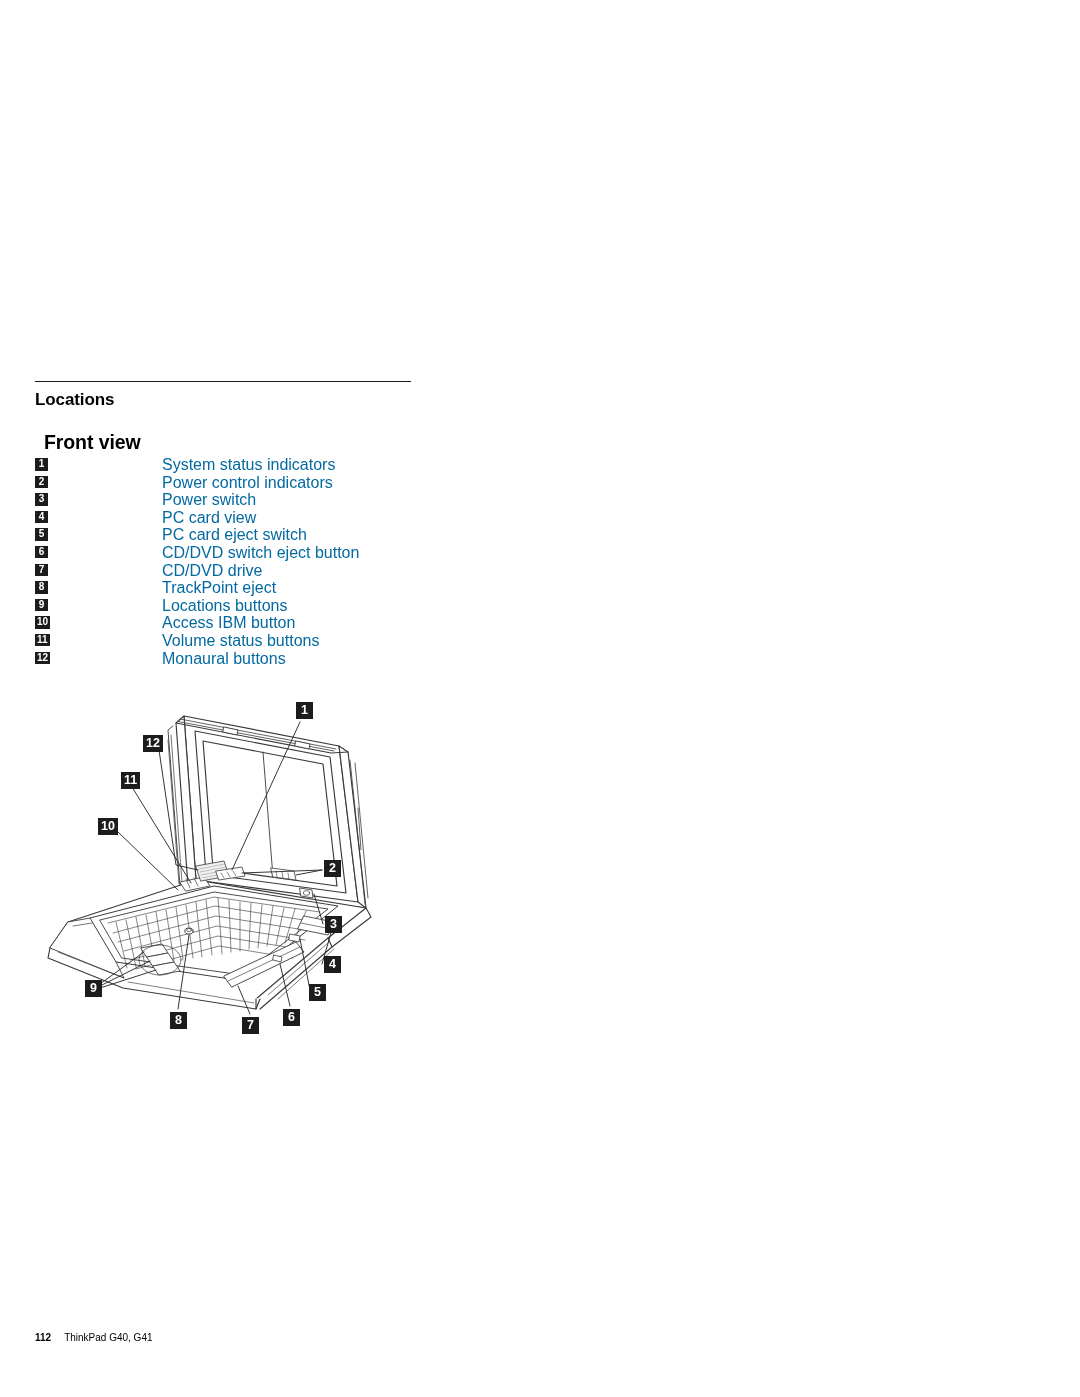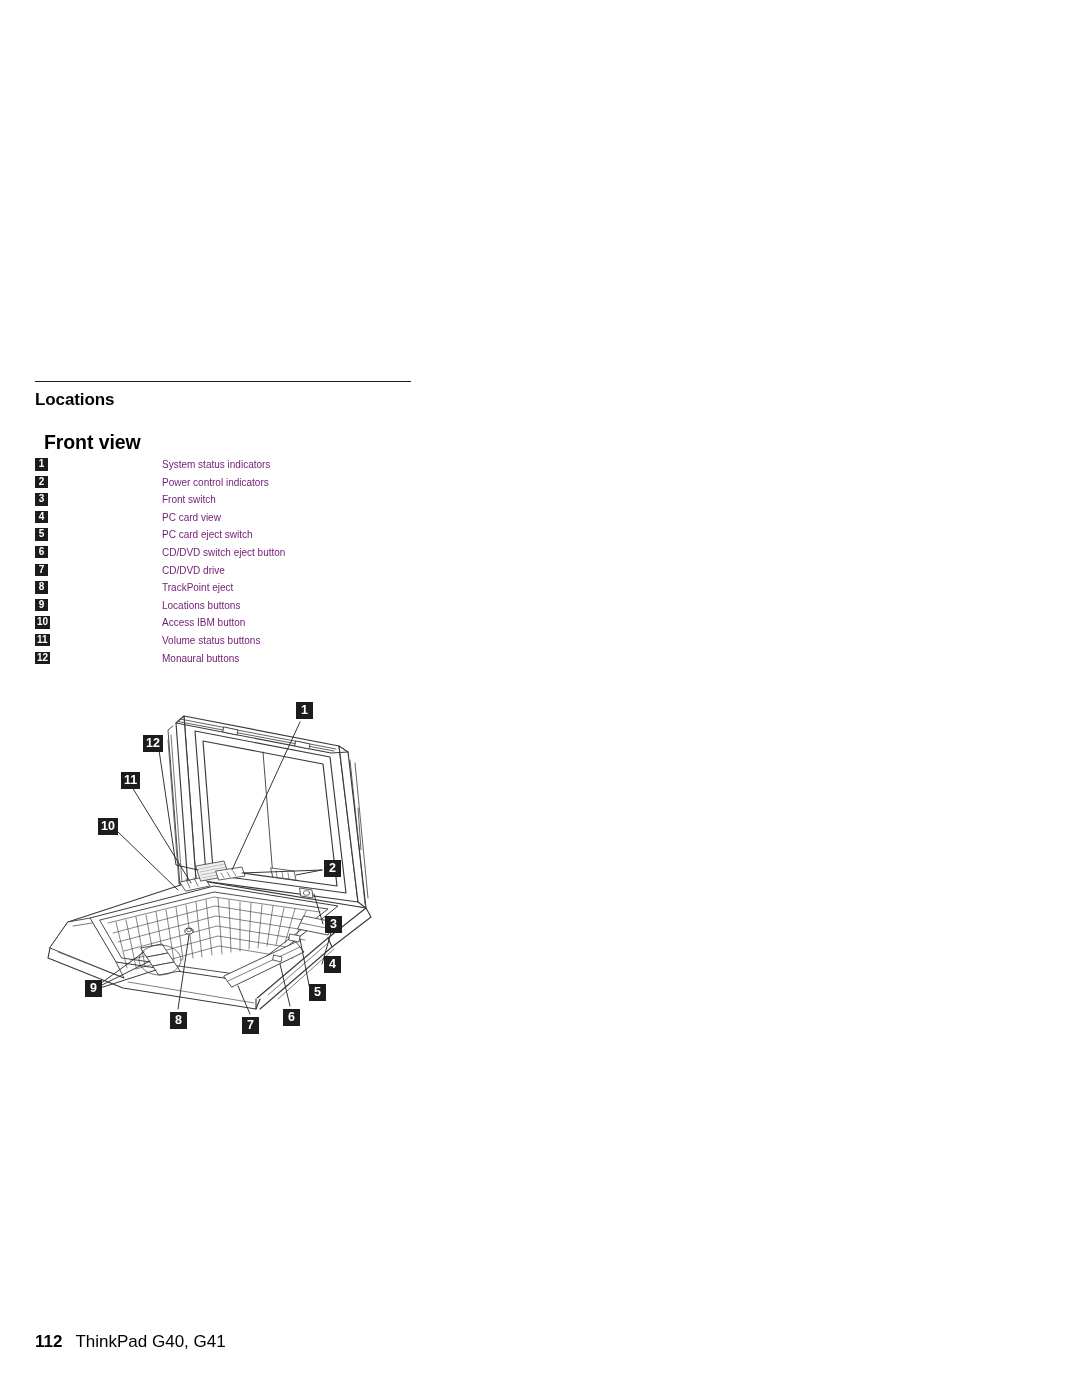--- a/index.html
+++ b/index.html
@@ -77,24 +77,24 @@
     vertical-align: middle;
     position: absolute;
     left: 0;
     top: 2px;
     box-sizing: content-box;
   }
   .legend-label {
     position: absolute;
     left: 127px;
     top: 0;
-    font-size: 10px;
+    font-size: 16px;
     line-height: 17.6px;
     white-space: nowrap;
-    color: #701a75;
+    color: #0369a1;
   }
 
   
   #illustration {
     position: absolute;
     left: 28px;
     top: 690px;
     width: 360px;
     height: 355px;
   }
@@ -118,21 +118,21 @@
     padding: 0 3px;
     box-sizing: content-box;
     min-width: 11px;
   }
 
   
   .footer {
     position: absolute;
     left: 35px;
     top: 1332px;
-    font-size: 17px;
+    font-size: 10px;
     white-space: nowrap;
   }
   .footer .page-no {
     font-weight: bold;
     margin-right: 13px;
   }
 </style>
 </head>
 <body>
 
@@ -148,21 +148,21 @@
       <div class="legend-row">
         <span class="marker">1</span>
         <span class="legend-label">System status indicators</span>
       </div>
       <div class="legend-row">
         <span class="marker">2</span>
         <span class="legend-label">Power control indicators</span>
       </div>
       <div class="legend-row">
         <span class="marker">3</span>
-        <span class="legend-label">Front switch</span>
+        <span class="legend-label">Power switch</span>
       </div>
       <div class="legend-row">
         <span class="marker">4</span>
         <span class="legend-label">PC card view</span>
       </div>
       <div class="legend-row">
         <span class="marker">5</span>
         <span class="legend-label">PC card eject switch</span>
       </div>
       <div class="legend-row">

